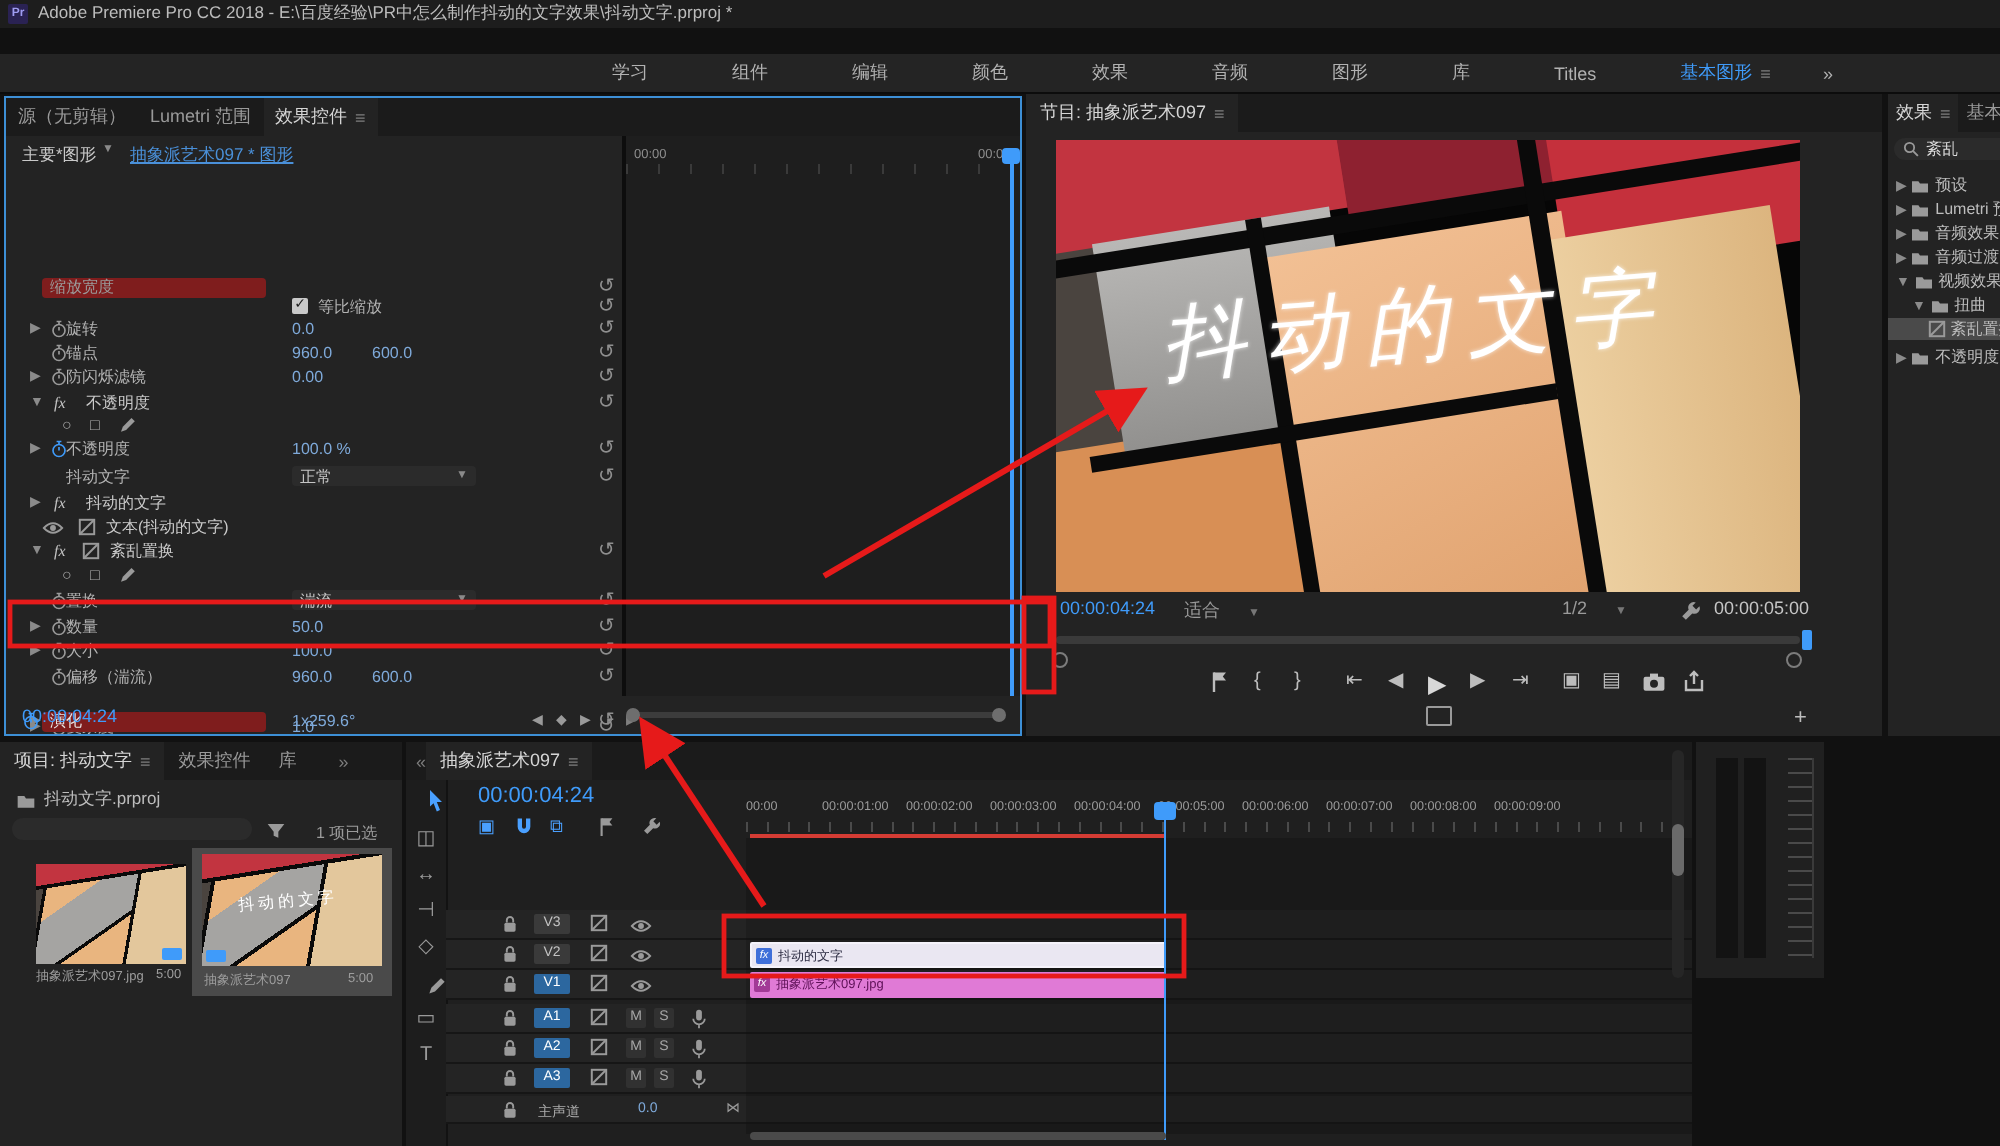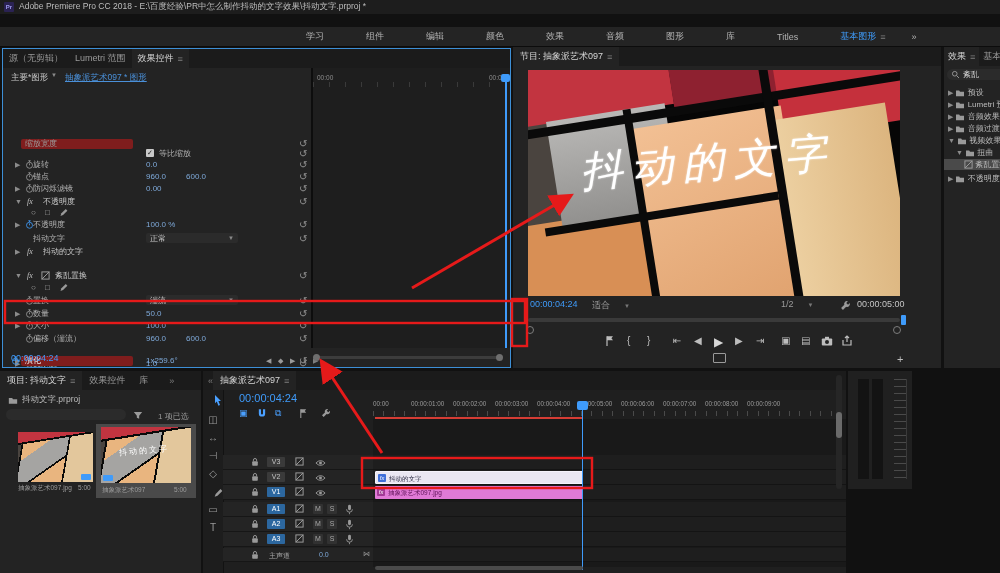--- a/index.html
+++ b/index.html
@@ -318,20 +318,29 @@
           <span>正常</span>
           <span class="car">▼</span>
         </span>
       <span class="rst">↺</span>
     </div>
     <div class="ec-row" style="top:197px;color:#cacaca">
       <span class="tw">▶</span>
       <span class="fx">fx</span>
       <span class="lbl" style="left:40px">抖动的文字</span>
     </div>
+    <div class="ec-row" style="top:209px;color:#cacaca">
+      <svg class="ic" style="position:absolute;left:18px;top:2px" width="11" height="8">
+          <use href="#i-eye"></use>
+        </svg>
+      <svg class="ic" style="position:absolute;left:36px;top:1px" width="9" height="9">
+          <use href="#i-sync"></use>
+        </svg>
+      <span class="lbl" style="left:50px">文本(抖动的文字)</span>
+    </div>
     <div class="ec-row" style="top:221px;color:#cacaca">
       <span class="tw">▼</span>
       <span class="fx">fx</span>
       <svg class="ic" style="position:absolute;left:38px;top:1px" width="9" height="9">
           <use href="#i-sync"></use>
         </svg>
       <span class="lbl" style="left:52px">紊乱置换</span>
       <span class="rst">↺</span>
     </div>
     <div class="ec-row" style="top:233px">

